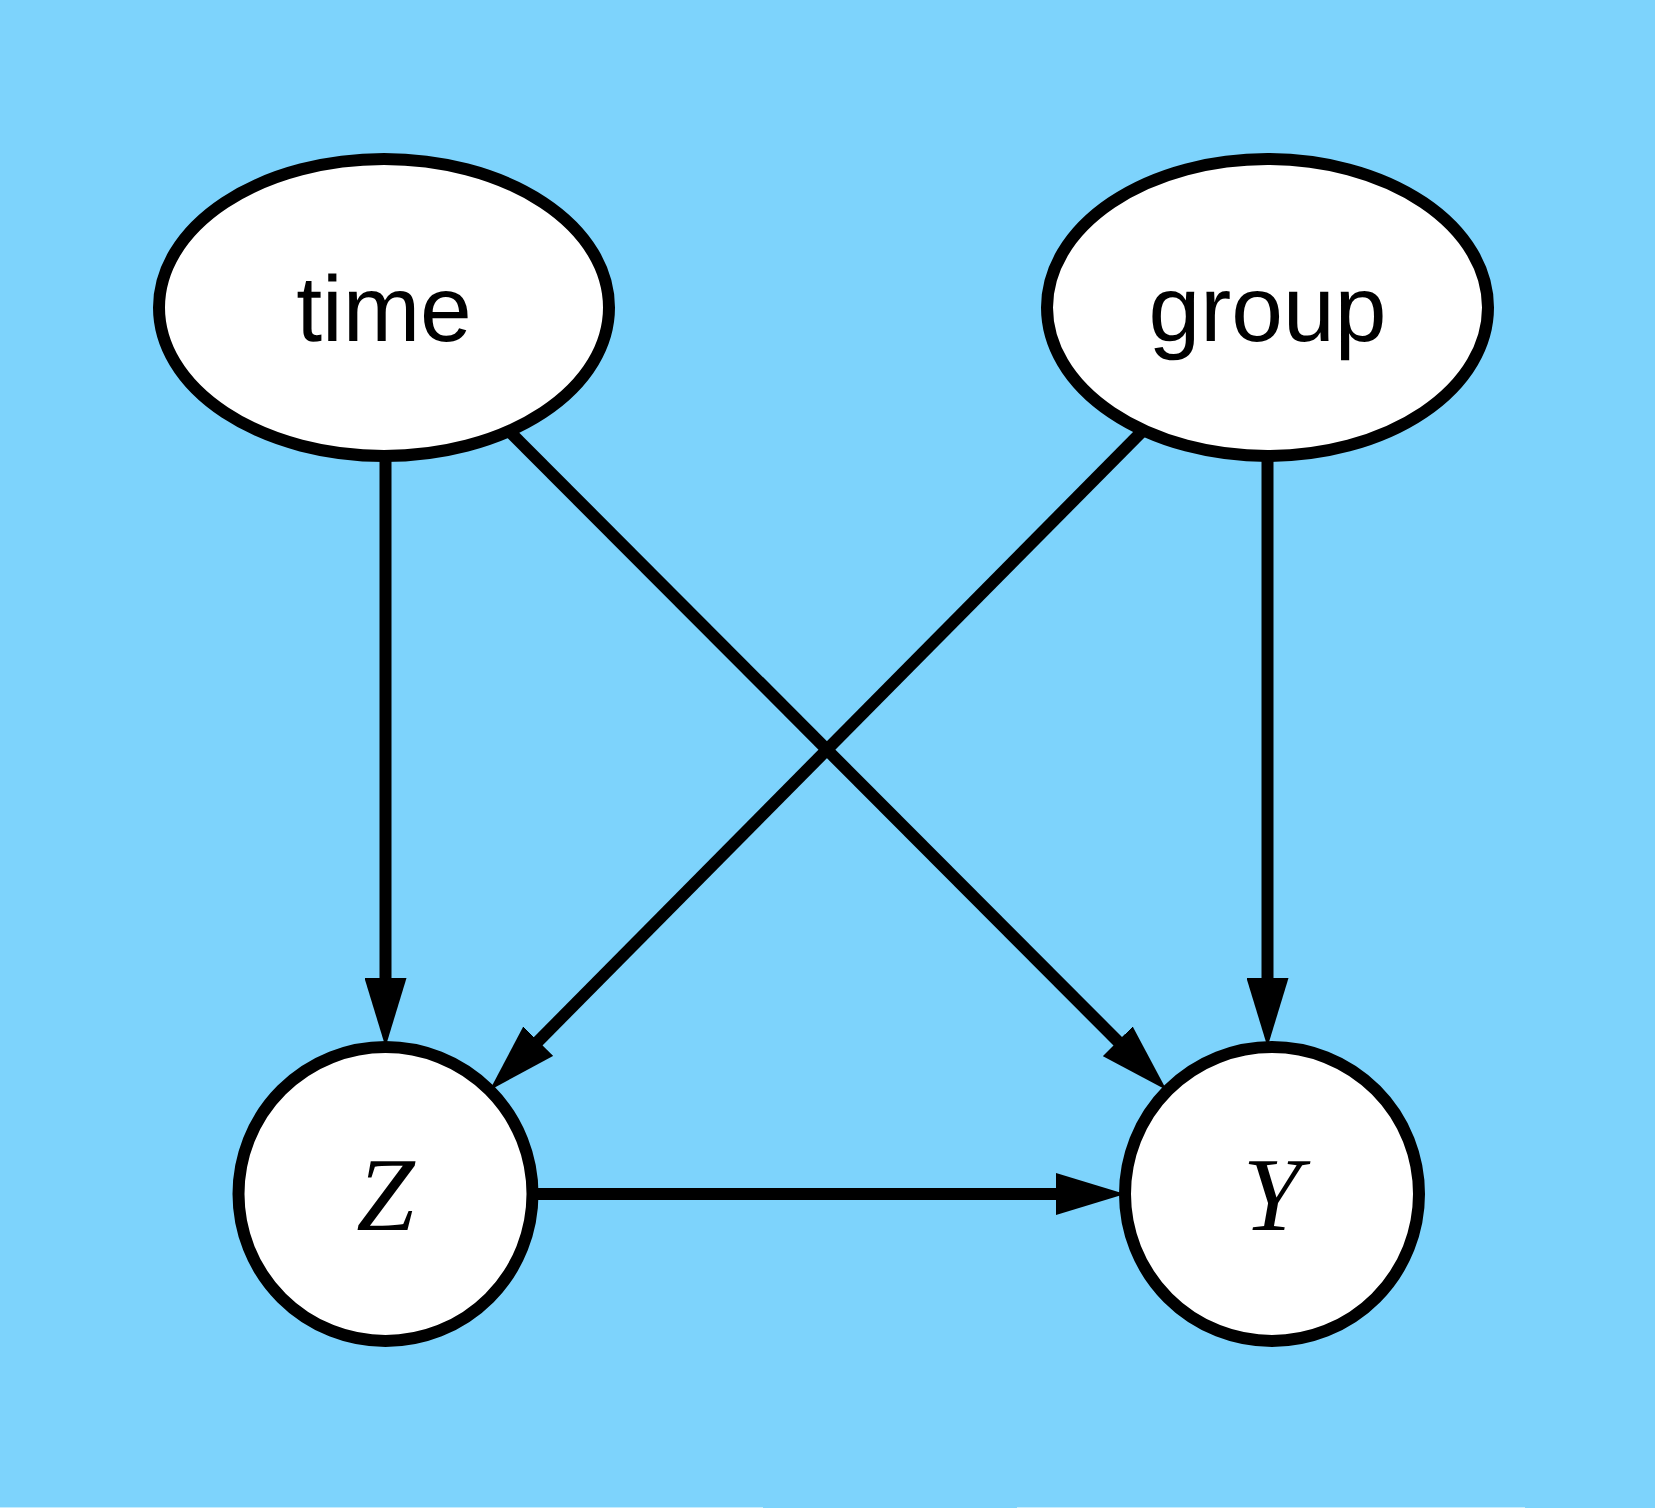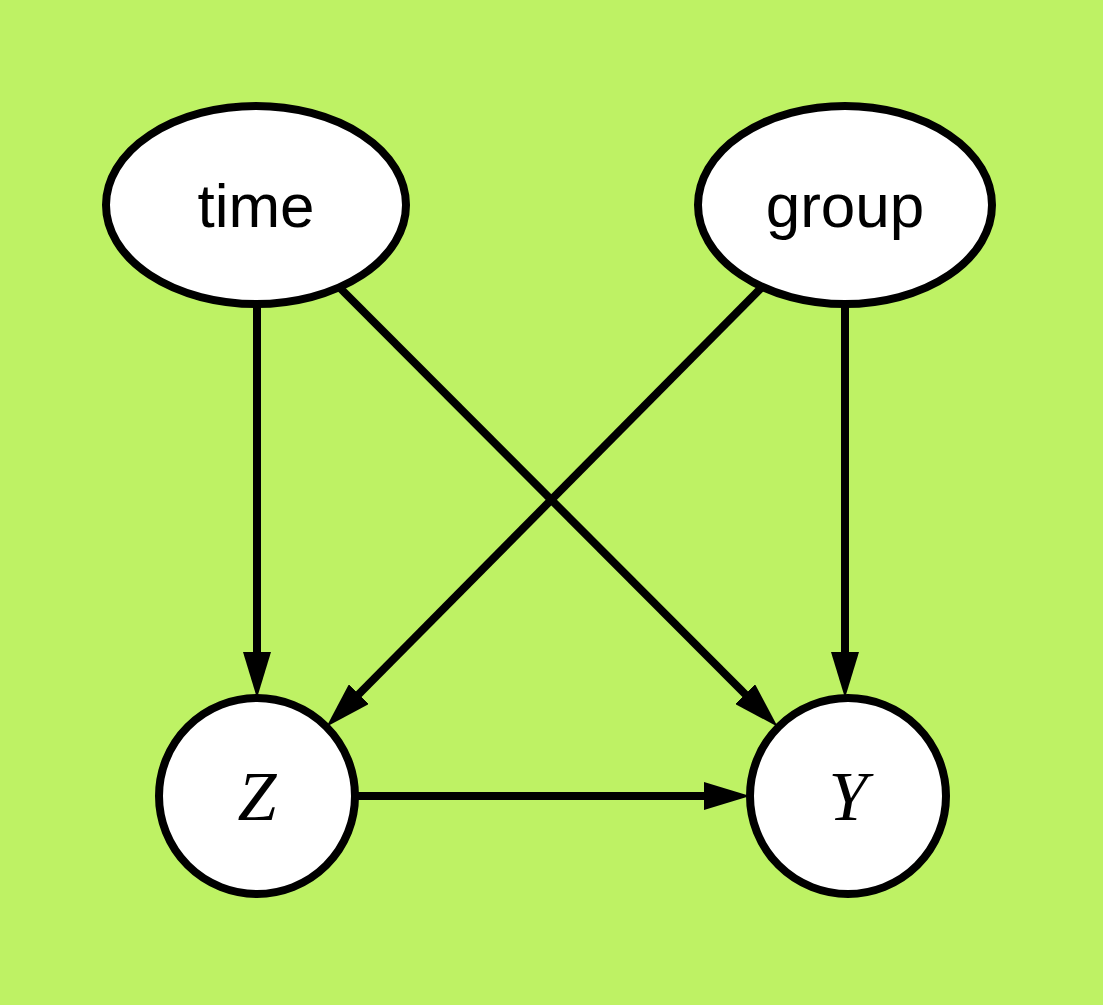--- a/index.html
+++ b/index.html
@@ -4,21 +4,21 @@
 <style>
   html, body {
     margin: 0;
     padding: 0;
     background: #ffffff;
   }
   .canvas {
     position: relative;
     width: 1103px;
     height: 1005px;
-    background: #bef264;
+    background: #7dd3fc;
     overflow: hidden;
   }
   svg { display: block; }
   .node-shape {
     fill: #ffffff;
     stroke: #000000;
     stroke-width: 8;
   }
   .edge-line {
     stroke: #000000;

